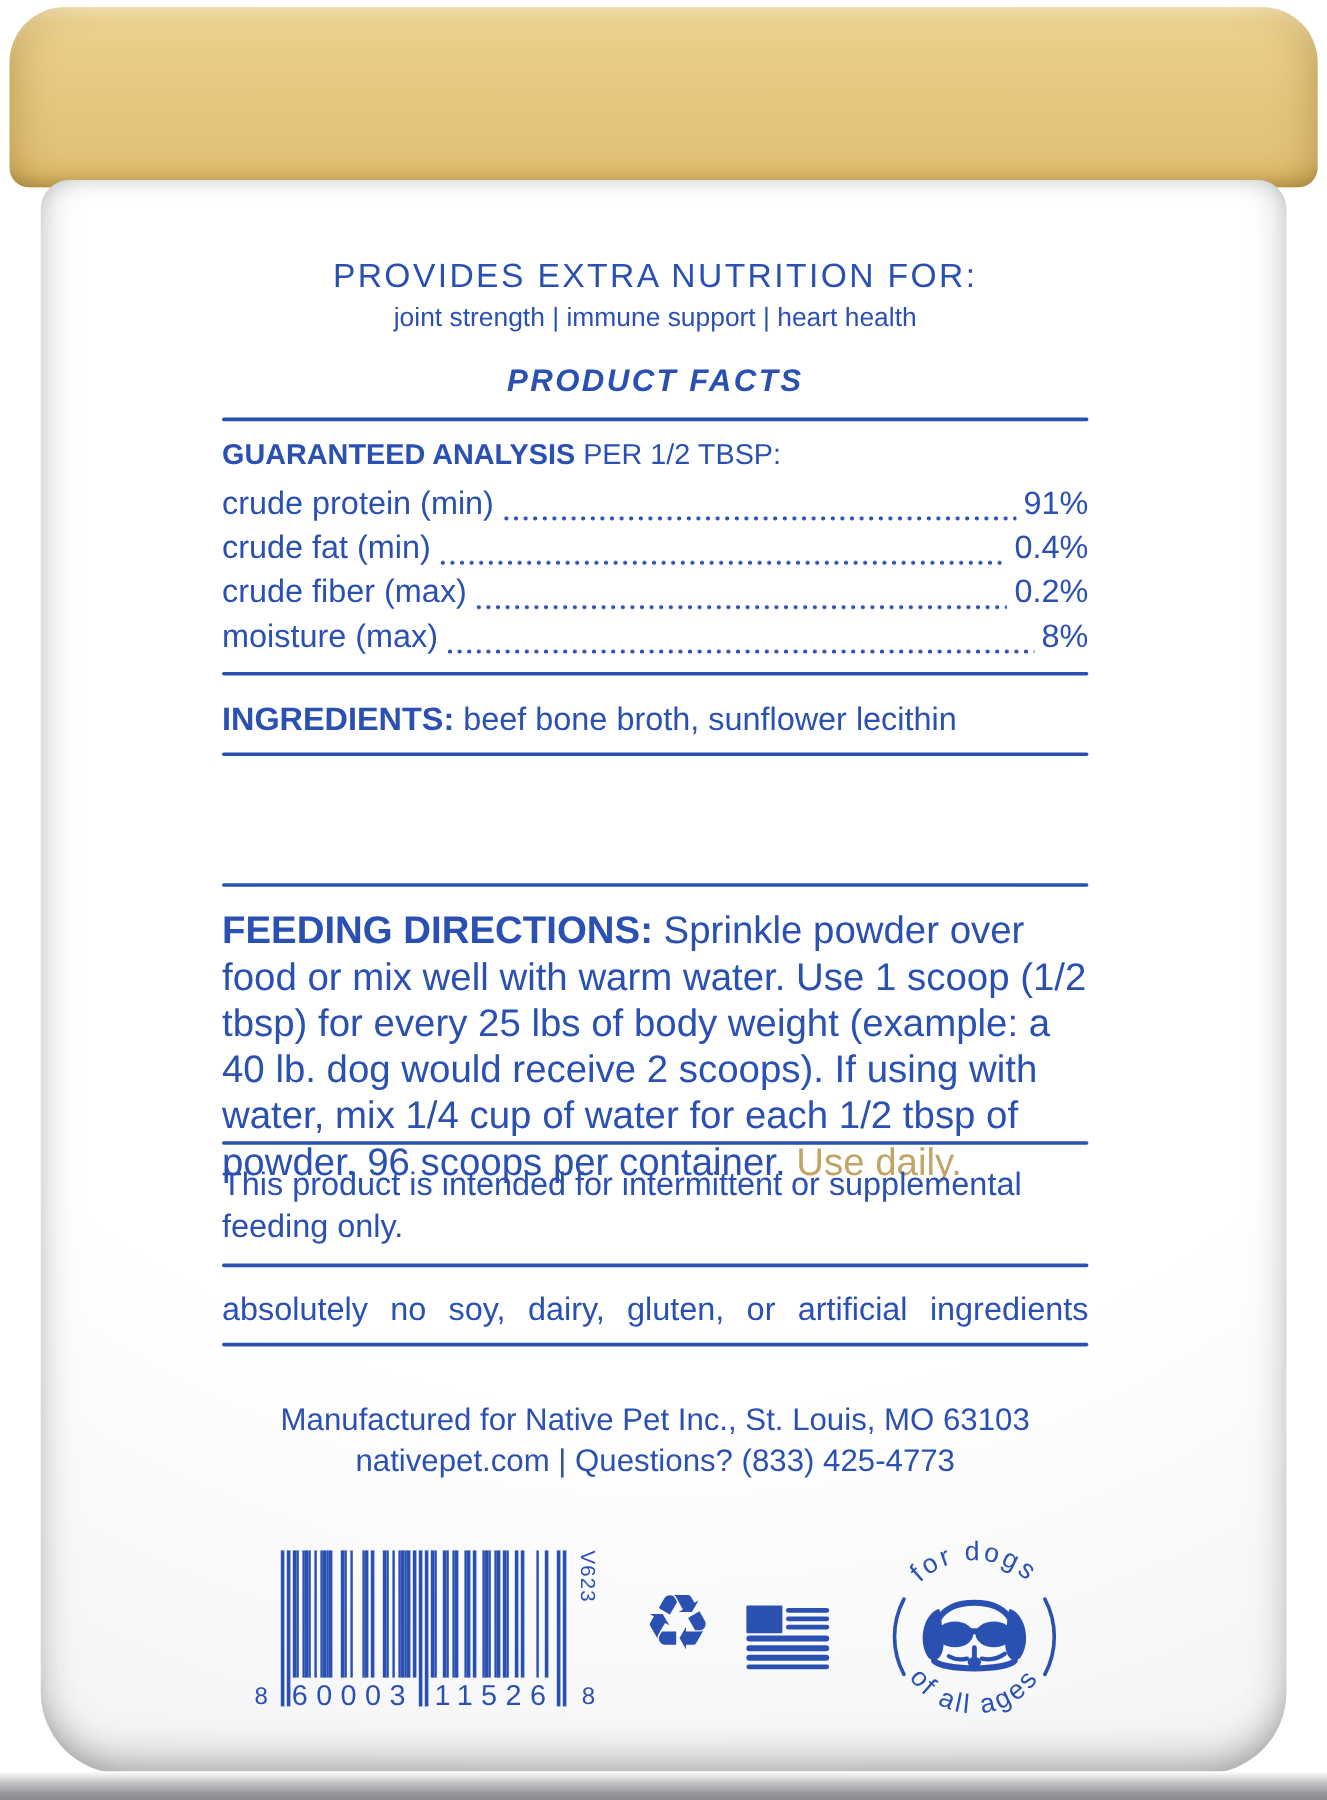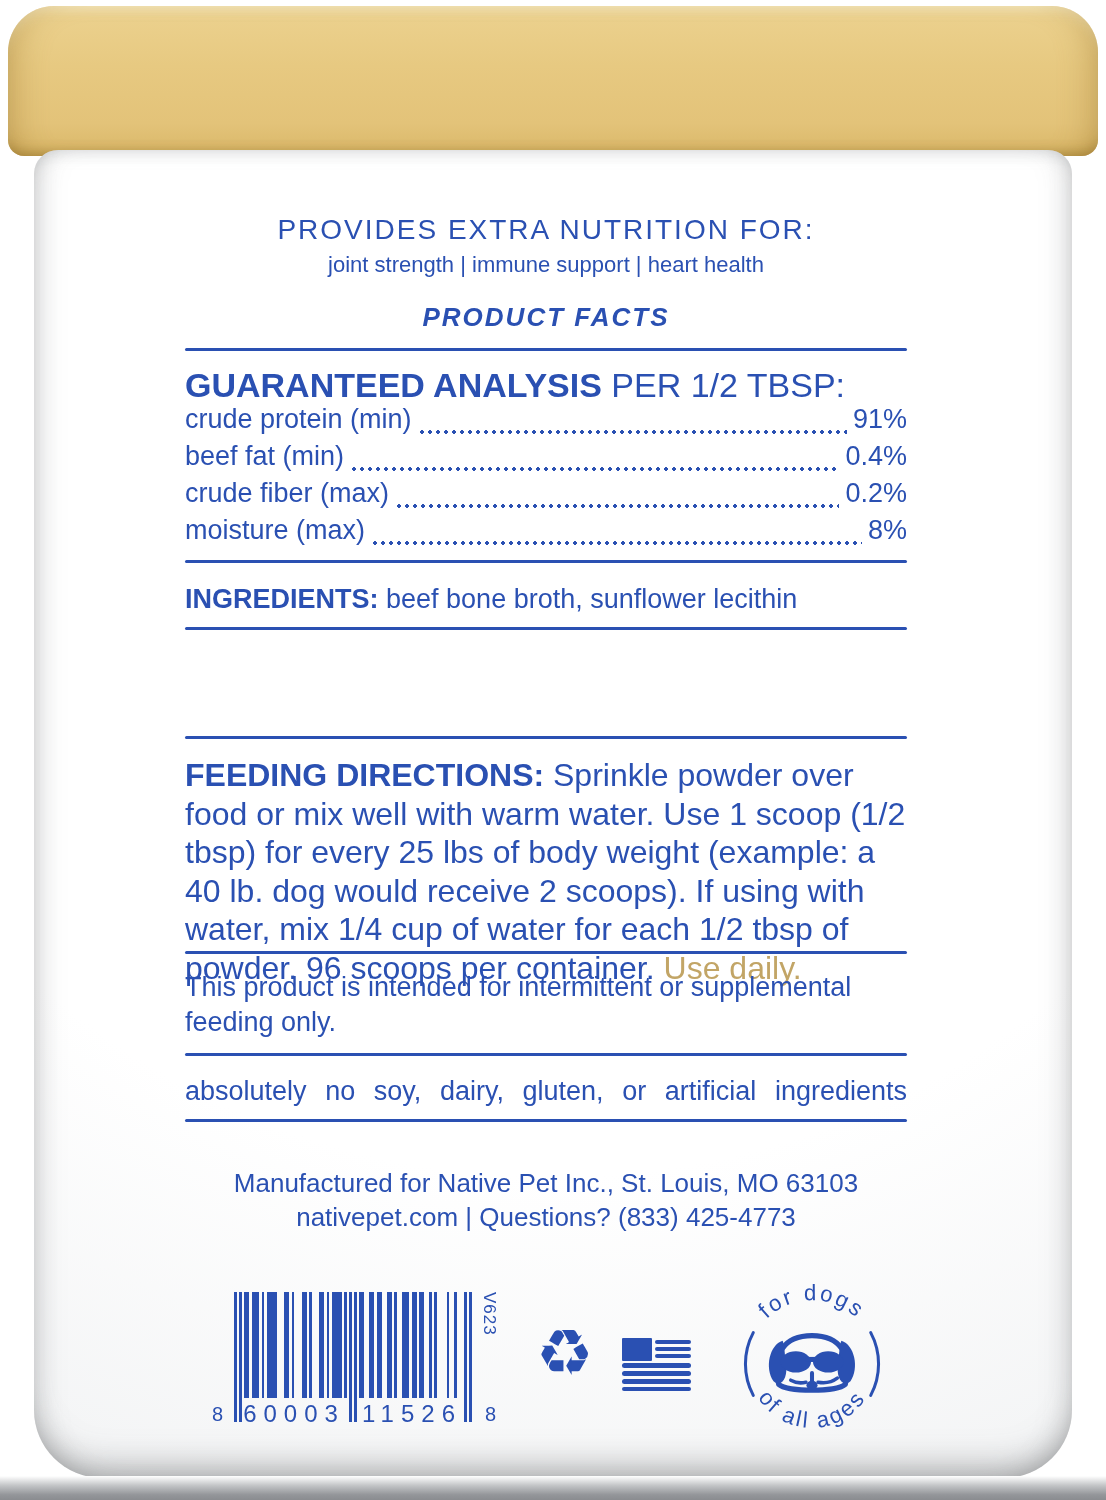--- a/index.html
+++ b/index.html
@@ -41,21 +41,21 @@
   
   .blk{position:absolute;left:185px;width:722px;}
   .rule{position:absolute;left:185px;width:722px;height:3px;background:var(--blue);border-radius:2px;}
   .center{text-align:center;}
   .b{font-weight:bold;}
   .accent{color:var(--gold);}
   
   .provides{top:214px;font-size:28px;letter-spacing:2px;}
   .tagline{top:252px;font-size:22px;}
   .pf-title{top:302px;font-size:26px;font-weight:bold;letter-spacing:2px;font-style:italic;}
-  .ga-head{top:366px;font-size:34px;}
+  .ga-head{top:366px;font-size:24px;}
   .ga-rows{top:404px;font-size:27px;}
   .ga-row{display:flex;align-items:baseline;height:37px;}
   .ga-dots{
     flex:1;align-self:stretch;margin:0 6px;
     background-image:radial-gradient(circle,var(--blue) 1.6px,rgba(0,0,0,0) 1.7px);
     background-size:8px 4px;background-repeat:repeat-x;background-position:0 26px;
   }
   .ingredients{top:584px;font-size:27px;}
   .calorie{top:648px;font-size:27px;line-height:40px;}
   .feeding{top:756px;font-size:32px;line-height:38.5px;}
@@ -99,21 +99,21 @@
     <span class="b">GUARANTEED ANALYSIS</span>
     <span>PER 1/2 TBSP:</span>
   </div>
   <div class="blk ga-rows">
     <div class="ga-row">
       <span>crude protein (min)</span>
       <span class="ga-dots"></span>
       <span>91%</span>
     </div>
     <div class="ga-row">
-      <span>beef fat (min)</span>
+      <span>crude fat (min)</span>
       <span class="ga-dots"></span>
       <span>0.4%</span>
     </div>
     <div class="ga-row">
       <span>crude fiber (max)</span>
       <span class="ga-dots"></span>
       <span>0.2%</span>
     </div>
     <div class="ga-row">
       <span>moisture (max)</span>

